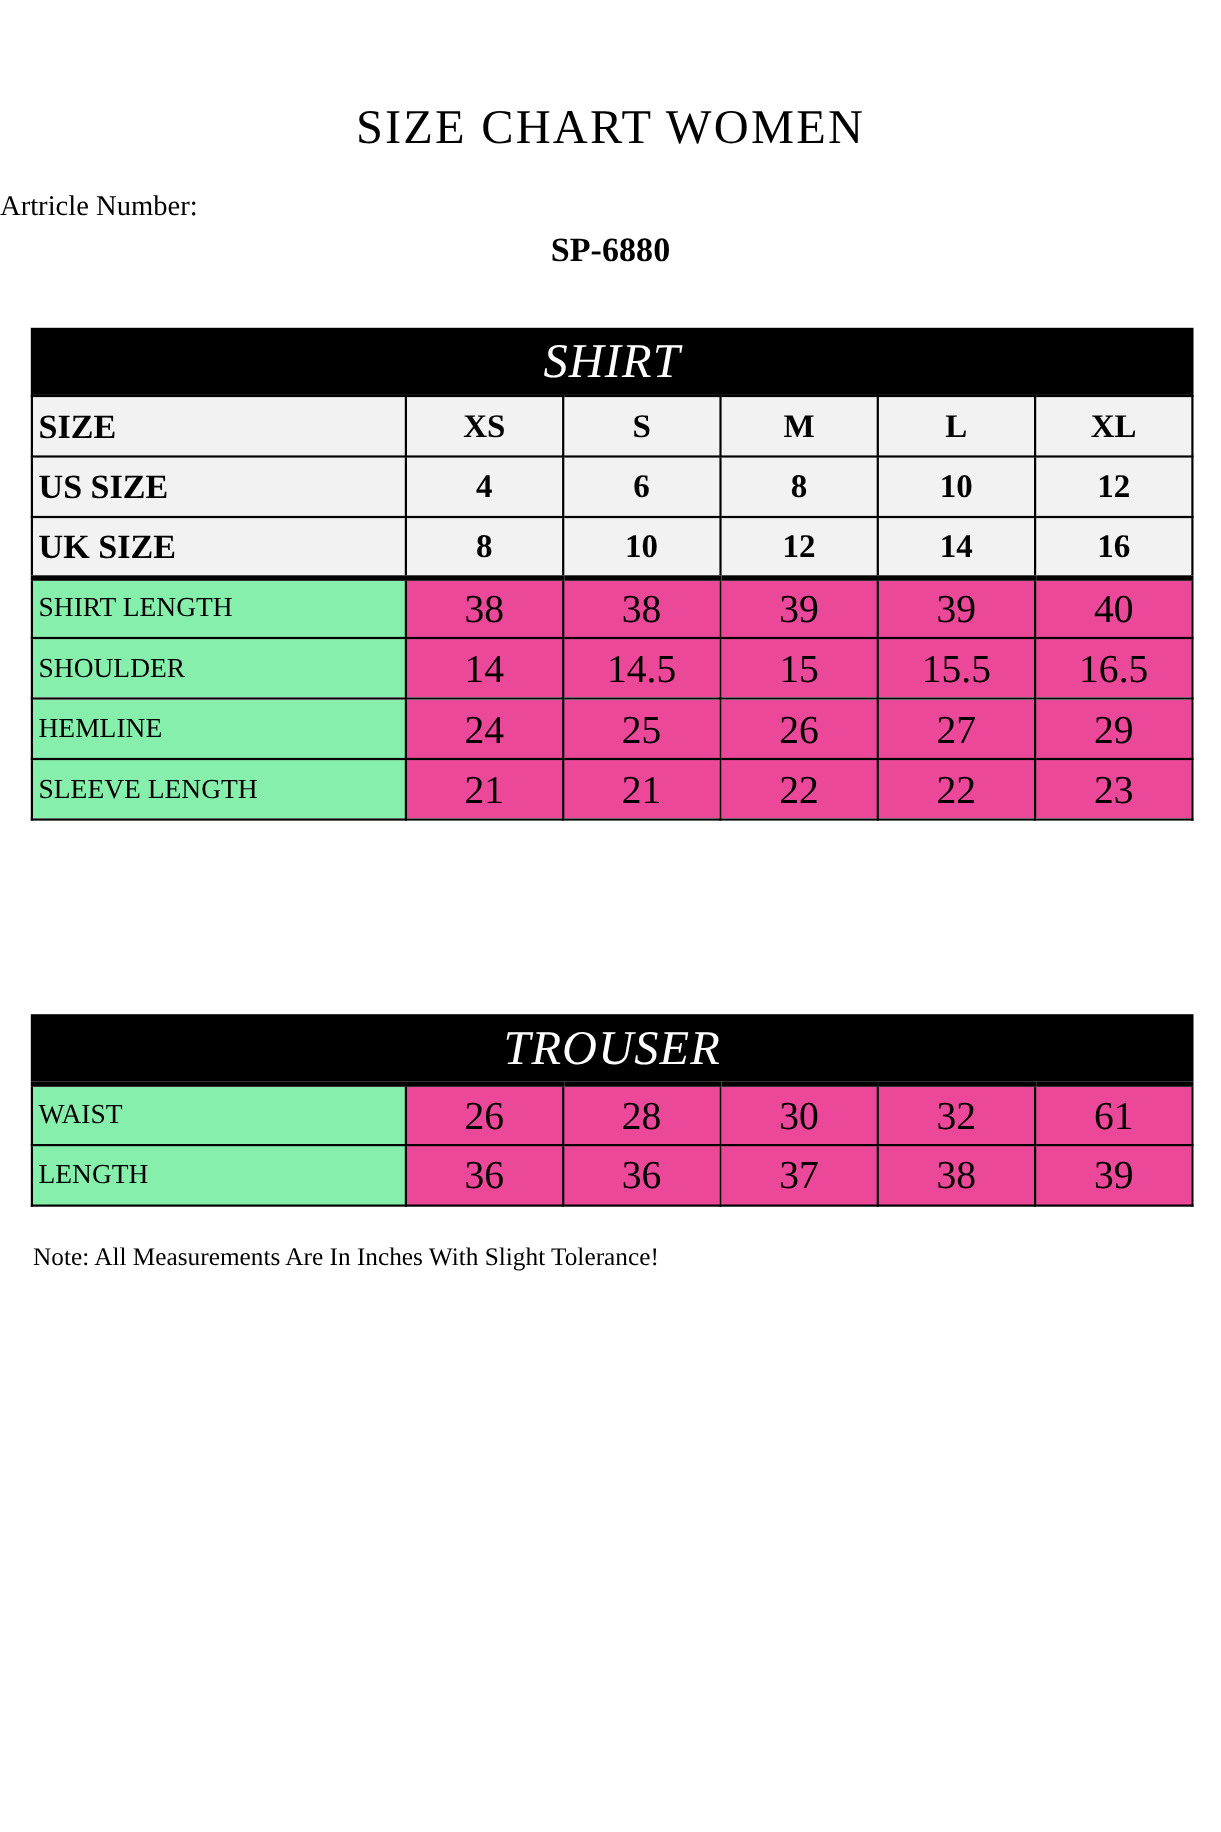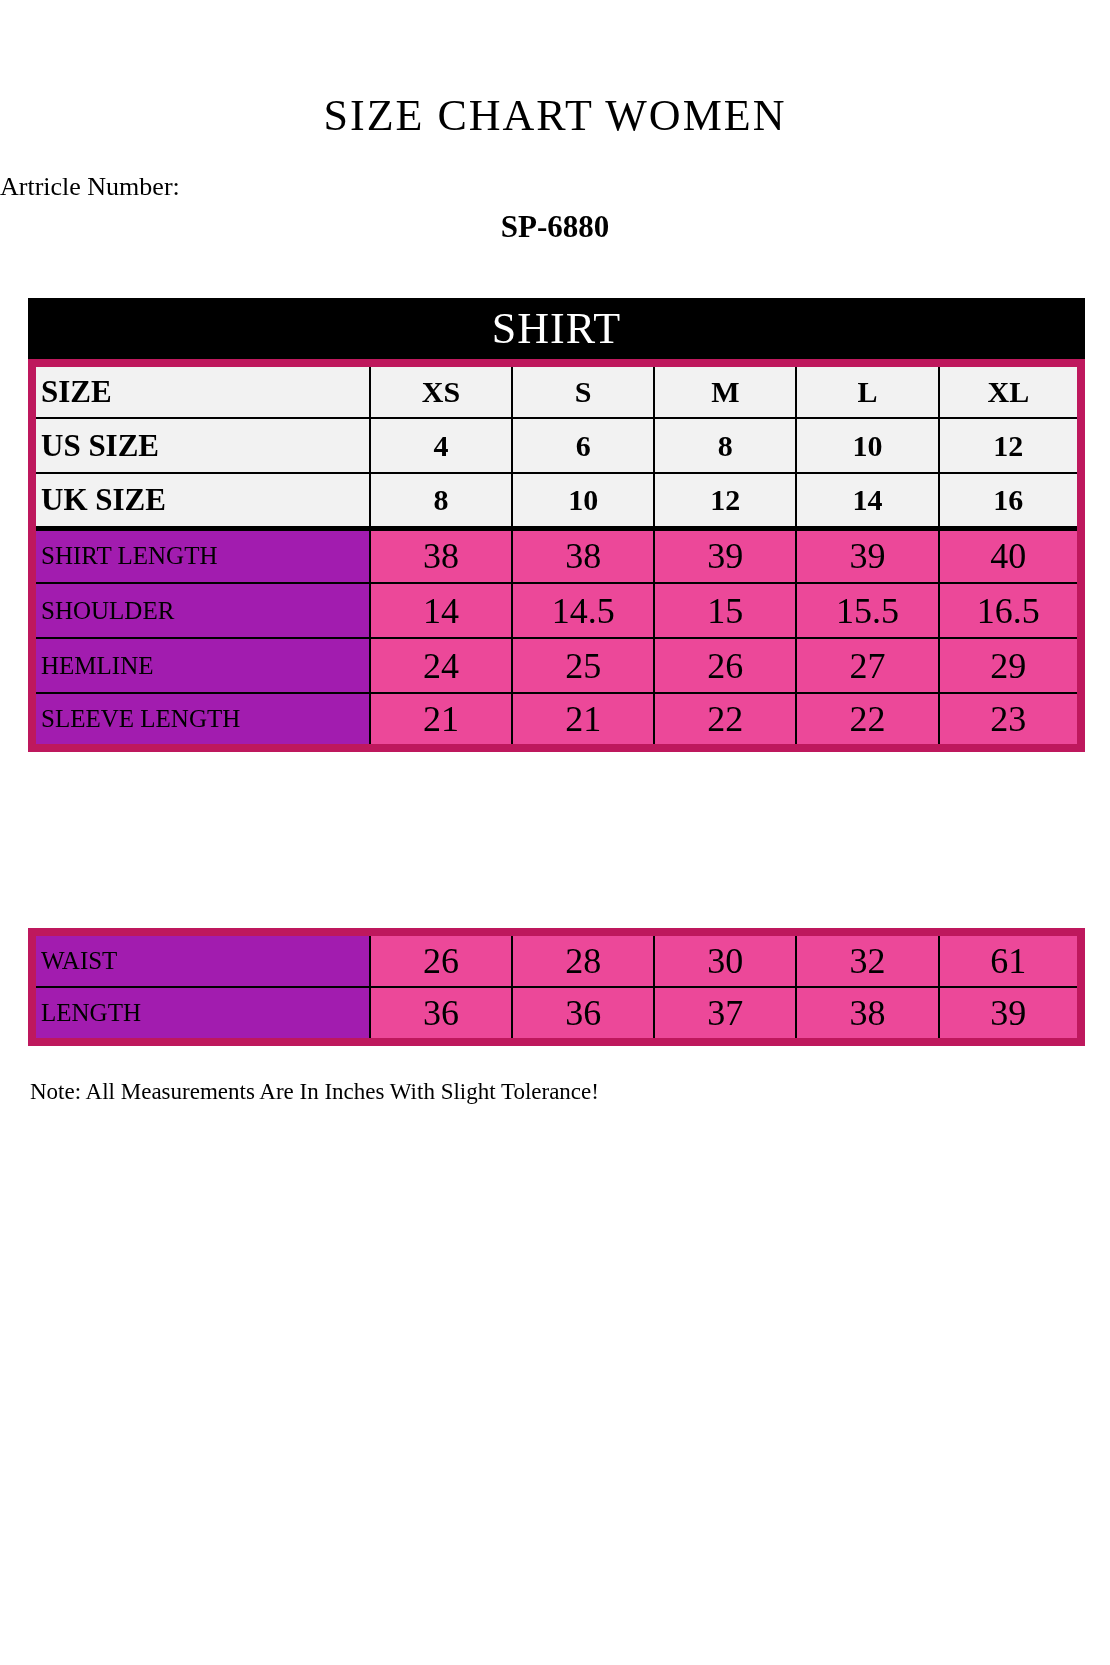--- a/index.html
+++ b/index.html
@@ -46,26 +46,27 @@
   .trouser-wrap { margin-top: 176px; }
   .table-title-bar {
     background: #000000;
     color: #ffffff;
     height: 61px;
     line-height: 61px;
     text-align: center;
     font-size: 44px;
     font-weight: 400;
     letter-spacing: 1px;
+    font-style: italic;
   }
   table.size-table {
     border-collapse: collapse;
     width: 100%;
     table-layout: fixed;
-    border: 8px solid #be185d;
+    border: 2px solid #be185d;
   }
   table.size-table td {
     border: 2px solid #000000;
     height: 55px;
     vertical-align: middle;
     overflow: hidden;
     white-space: nowrap;
   }
   td.label-cell {
     text-align: left;
@@ -79,21 +80,21 @@
     font-weight: 700;
     font-size: 30px;
   }
   tr.size-row td.label-cell { font-size: 31px; }
   tr.measure-row td {
     background: #ec4899;
     font-weight: 400;
     font-size: 36px;
   }
   tr.measure-row td.label-cell {
-    background: #a21caf;
+    background: #86efac;
     font-size: 25px;
   }
   tr.first-measure td { border-top: 5px solid #000000; }
   .note {
     font-size: 23px;
     margin: 32px 0 0 30px;
     line-height: 1.2;
   }
 </style>
 </head>
@@ -171,20 +172,21 @@
           <td class="value-cell">21</td>
           <td class="value-cell">22</td>
           <td class="value-cell">22</td>
           <td class="value-cell">23</td>
         </tr>
       </tbody>
   </table>
 </div>
 
 <div class="size-table-wrap trouser-wrap">
+  <div class="table-title-bar">TROUSER</div>
   <table class="size-table">
     <colgroup>
       <col style="width:32.2%">
       <col style="width:13.56%">
       <col style="width:13.56%">
       <col style="width:13.56%">
       <col style="width:13.56%">
       <col style="width:13.56%">
     </colgroup>
     <tbody>

